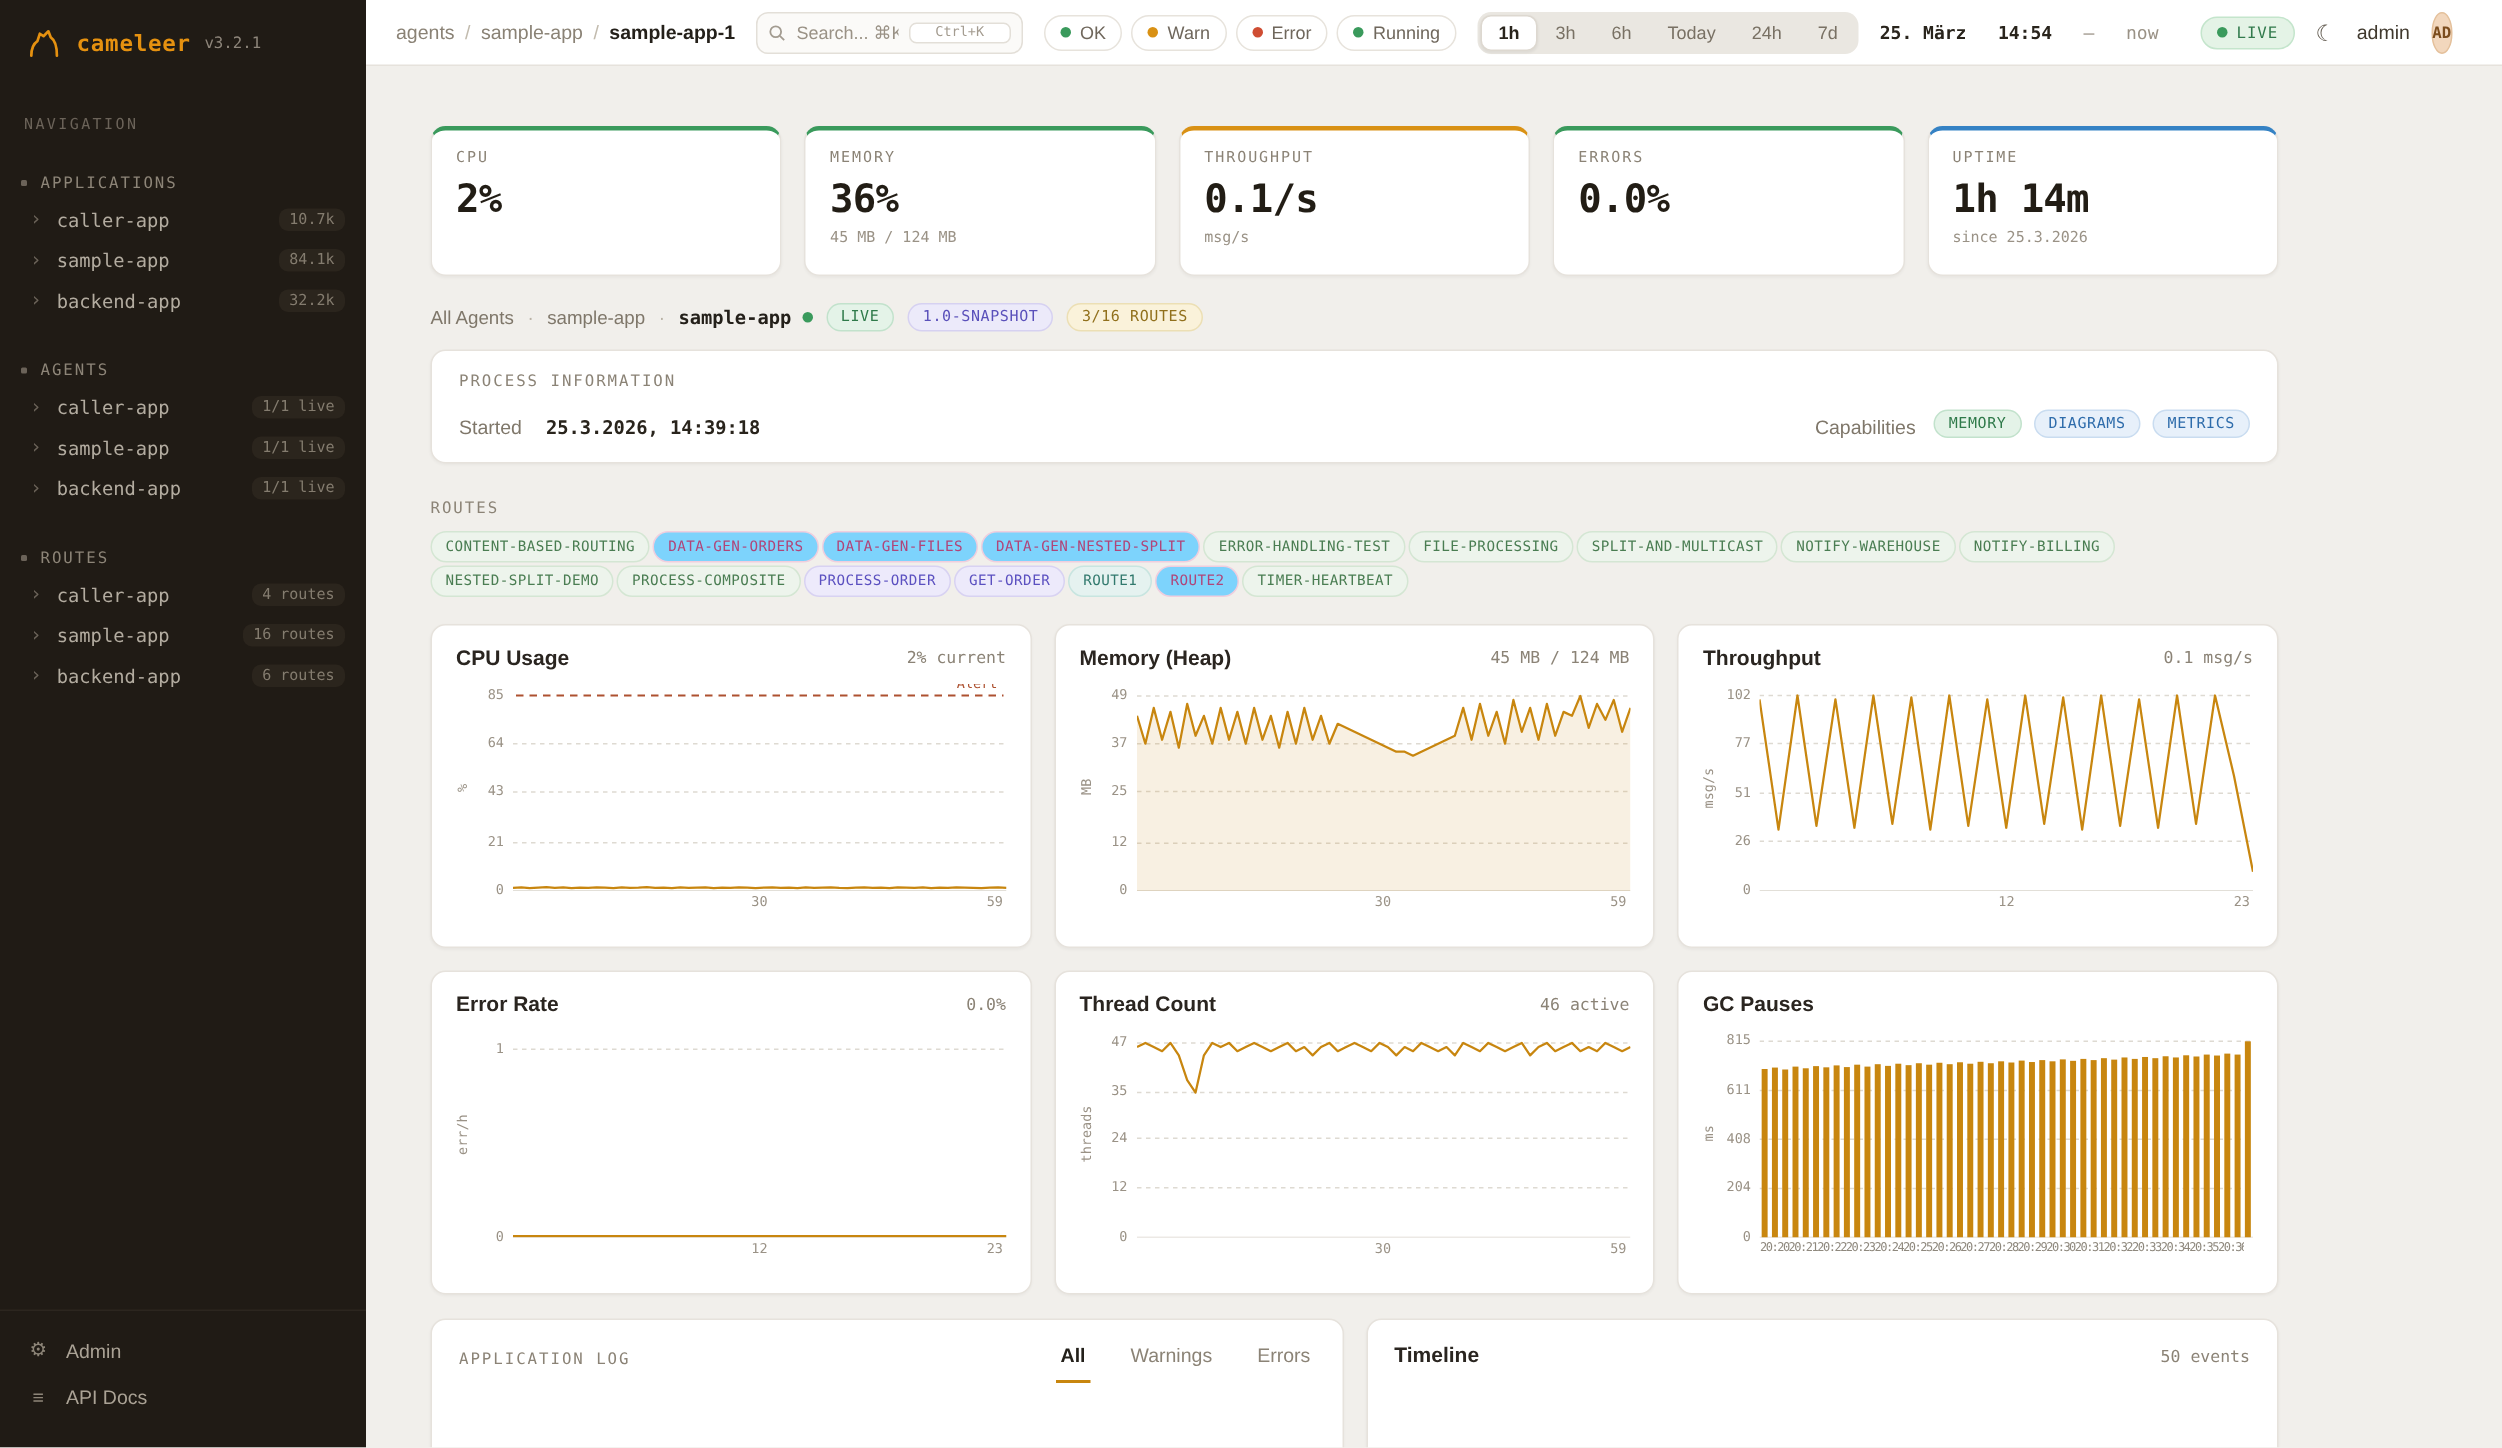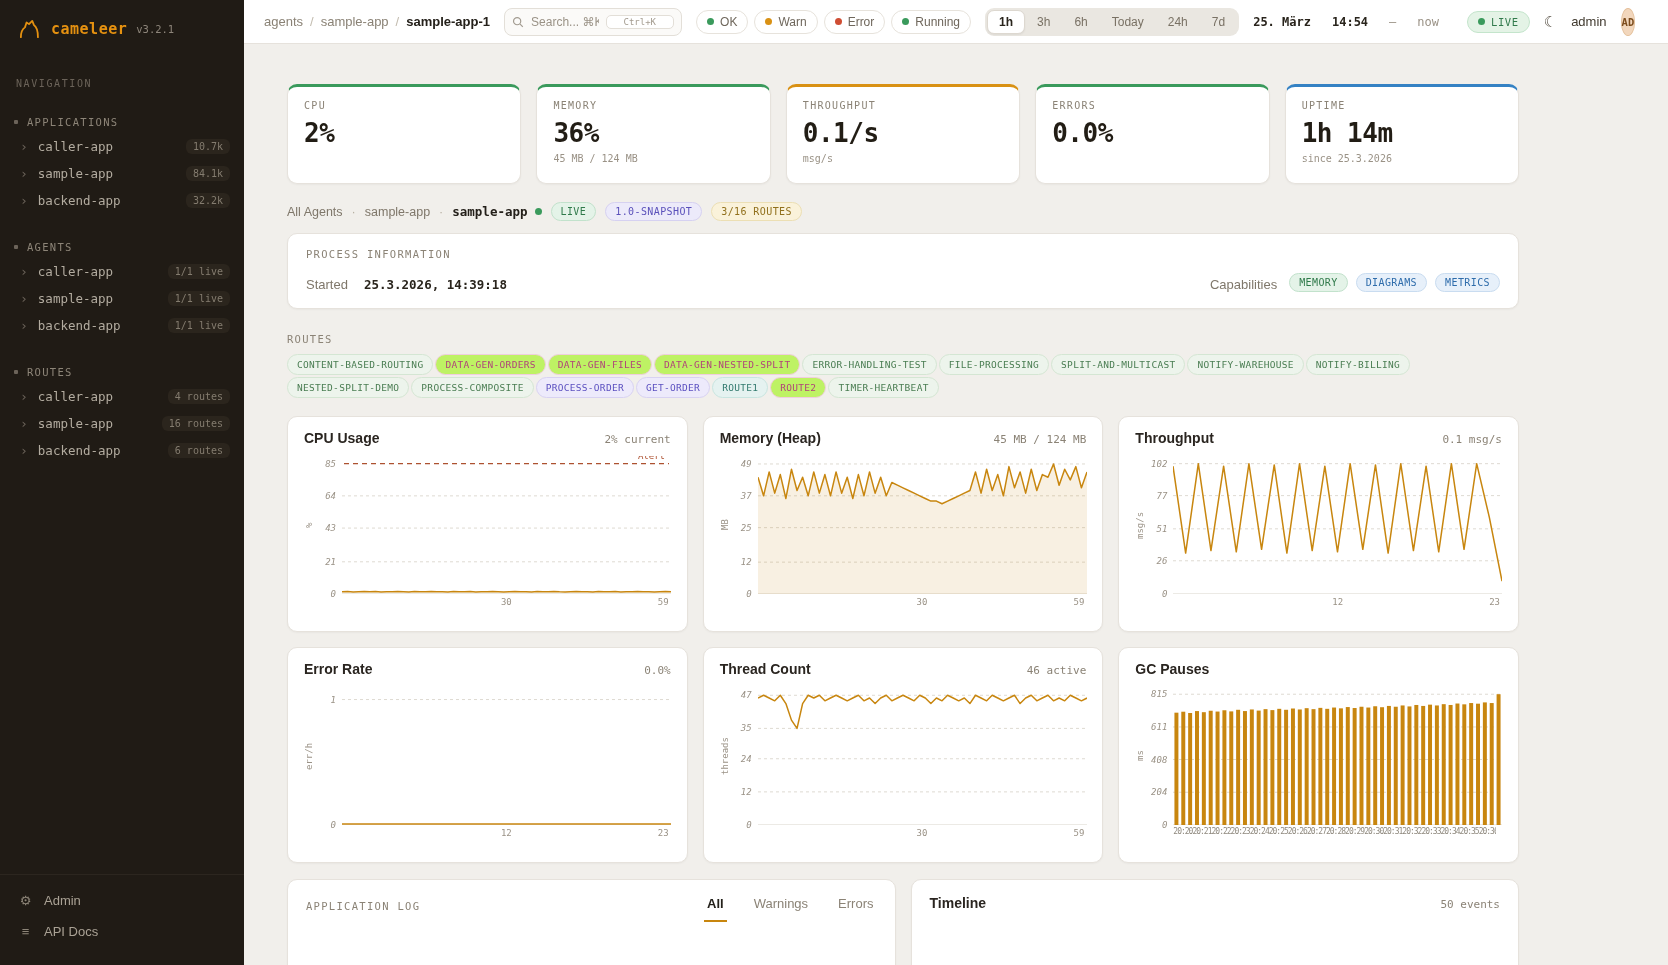--- a/index.html
+++ b/index.html
@@ -82,33 +82,33 @@
   .process-row { display: flex; align-items: flex-end; margin-top: 13px; }
   .p-label { font-size: 13px; color: #7f776a; }
   .p-value { font-size: 12.5px; color: #29241c; font-weight: 700; margin-left: 16px; }
   .p-caps-label { font-size: 13px; color: #7f776a; margin-left: auto; margin-right: 12px; }
   #caps { display: flex; gap: 8px; }
 
   .routes-block { margin-top: 24px; }
   .pills { margin-top: 9px; display: flex; flex-wrap: wrap; gap: 2px; }
   .pill { border: 1px solid; padding: 4px 9px; border-radius: 999px; font-size: 9.5px; letter-spacing: 0.3px; cursor: pointer; white-space: nowrap; }
   .pill-green { background: #edf4ec; border-color: #d4e6d3; color: #4a7d52; }
-  .pill-pink { background: #bef264; border-color: #f0cede; color: #b04579; }
+  .pill-pink { background: #7dd3fc; border-color: #f0cede; color: #b04579; }
   .pill-purple { background: #edeafb; border-color: #d8d2f2; color: #5b50c0; }
   .pill-teal { background: #e5f2f0; border-color: #c8e5e0; color: #31796d; }
 
   .charts-grid { margin-top: 18px; display: grid; grid-template-columns: 1fr 1fr 1fr; gap: 15px; }
   .chart-card { padding: 13px 16px 8px; height: 216px; }
-  .chart-head { display: flex; align-items: flex-end; }
+  .chart-head { display: flex; align-items: center; }
   .chart-title { font-size: 14px; font-weight: 700; color: #2a2520; }
   .chart-value { margin-left: auto; font-size: 11px; color: #8b8376; }
   .chart-body { display: flex; height: 138px; margin-top: 10px; }
   .ylab { writing-mode: vertical-rl; transform: rotate(180deg); font-size: 9px; color: #9a9286; width: 12px; text-align: center; }
   .yticks { position: relative; width: 26px; font-size: 9px; color: #9a9286; flex-shrink: 0; }
-  .ytick { position: absolute; right: 6px; transform: translateY(-50%); font-style: italic; }
+  .ytick { position: absolute; right: 6px; transform: translateY(-50%); }
   .plot { flex: 1; position: relative; min-width: 0; }
   .plot svg { position: absolute; inset: 0; }
   .xticks { position: relative; height: 16px; margin-left: 38px; font-size: 9px; color: #9a9286; }
   .xtick { position: absolute; top: 3px; transform: translateX(-50%); }
   .x-overlap { position: absolute; left: 0; right: 6px; top: 2px; height: 11px; overflow: hidden; font-size: 8px; letter-spacing: -1px; color: #8f897e; white-space: nowrap; }
 
   .bottom-grid { margin-top: 16px; display: grid; grid-template-columns: 1fr 1fr; gap: 15px; }
   .log-card { height: 150px; }
   .log-head { display: flex; align-items: flex-start; padding: 16px 18px 0; }
   .log-head .card-title { padding-top: 4px; }

